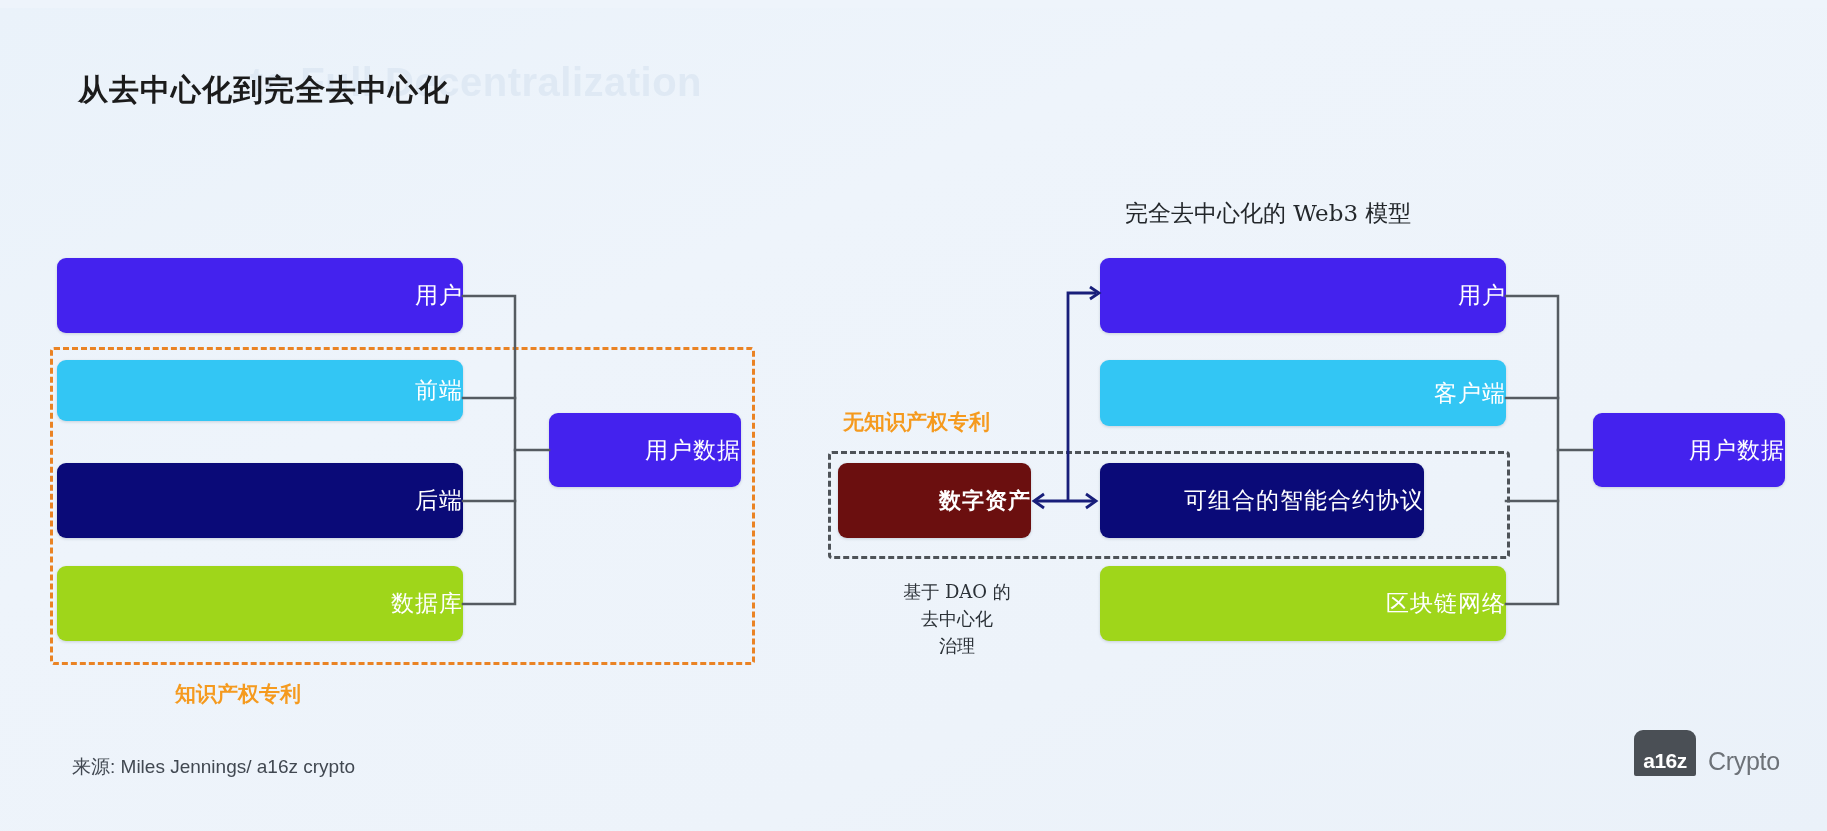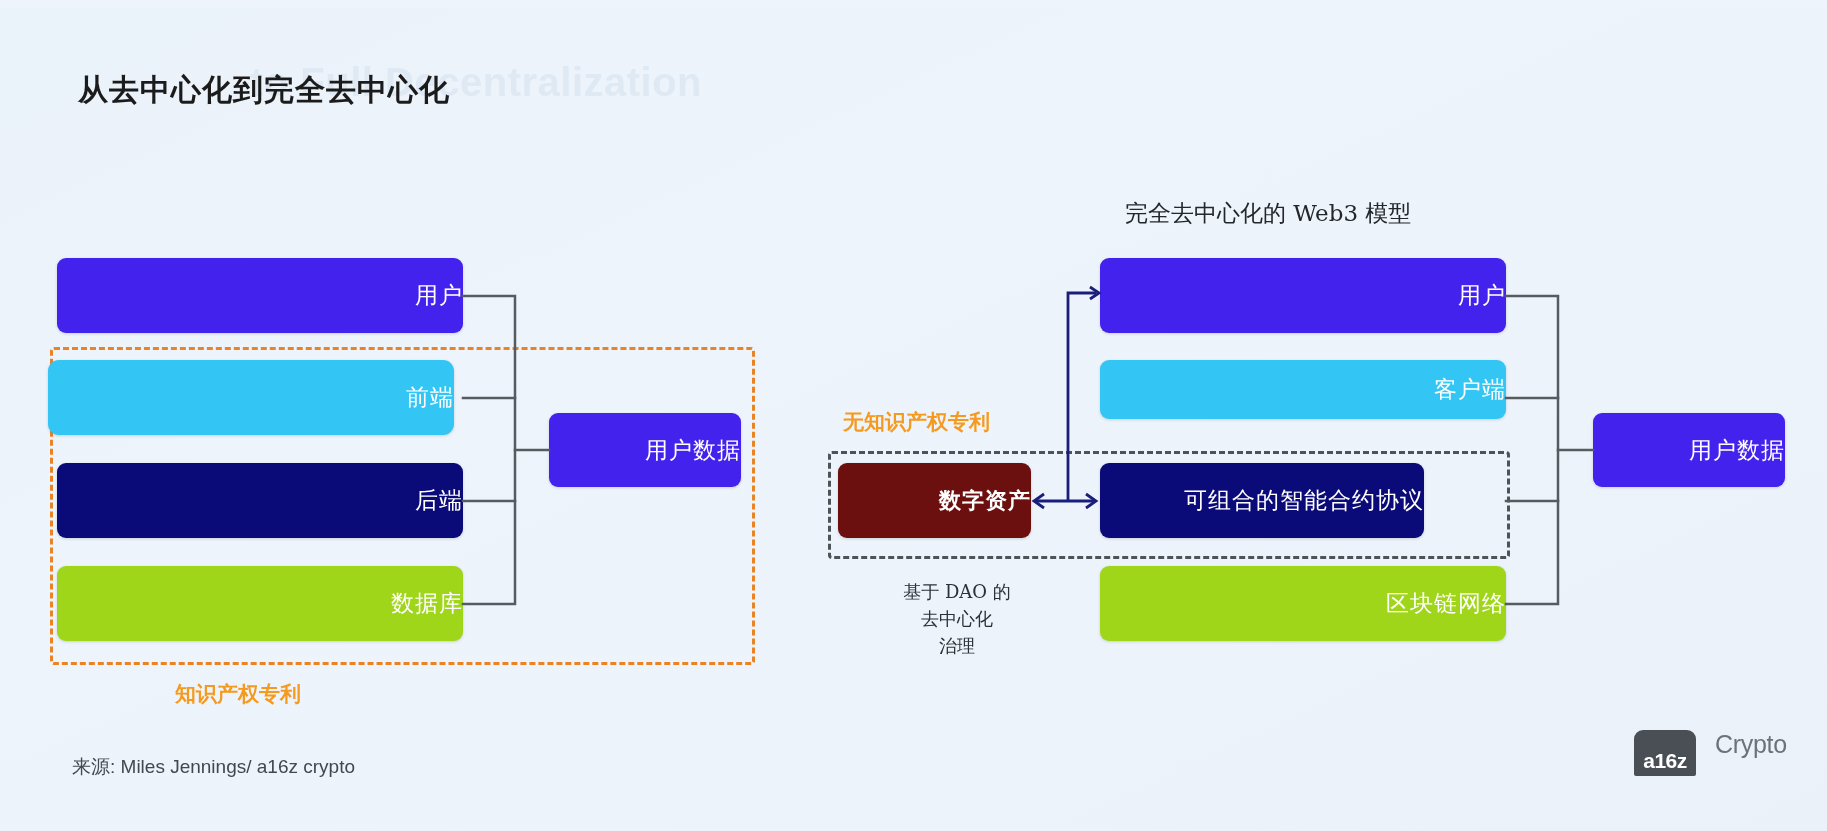--- a/index.html
+++ b/index.html
@@ -116,22 +116,22 @@
     left: 0; top: 0;
     width: 1827px; height: 831px;
     pointer-events: none;
   }
 
   .logo {
     position: absolute;
     left: 1634px;
     top: 722px;
     display: flex;
-    align-items: flex-start;
-    gap: 19px;
+    align-items: flex-end;
+    gap: 12px;
   }
   .logo-mark {
     width: 62px; height: 46px;
     background: #4a4f55;
     border-radius: 9px 9px 2px 2px;
     color: #ffffff;
     font-size: 21px;
     font-weight: 700;
     display: flex;
     align-items: flex-end;
@@ -154,21 +154,21 @@
   <div class="ghost-title">to Full Decentralization</div>
   <div class="slide-title">从去中心化到完全去中心化</div>
 
 
   <div class="dashed-region dashed-orange" style="left:50px; top:339px; width:705px; height:318px;"></div>
 
   <div class="node" style="left:57px; top:250px; width:406px; height:75px; background:#4422ee;">
     <span>用户</span>
   </div>
 
-  <div class="node" style="left:48px; top:352px; width:406px; height:75px; background:#33c6f4;border-radius:11px;">
+  <div class="node" style="left:57px; top:352px; width:406px; height:61px; background:#33c6f4;">
     <span>前端</span>
   </div>
 
   <div class="node" style="left:57px; top:455px; width:406px; height:75px; background:#0a0a78;">
     <span>后端</span>
   </div>
 
   <div class="node" style="left:57px; top:558px; width:406px; height:75px; background:#9fd61a;">
     <span>数据库</span>
   </div>
@@ -180,21 +180,21 @@
   <div class="tag" id="tag-ip">知识产权专利</div>
 
   <div class="col-title" id="right-col-title">完全去中心化的 Web3 模型</div>
 
   <div class="dashed-region dashed-gray" style="left:828px; top:443px; width:682px; height:108px;"></div>
 
   <div class="node" style="left:1100px; top:250px; width:406px; height:75px; background:#4422ee;">
     <span>用户</span>
   </div>
 
-  <div class="node" style="left:1100px; top:352px; width:406px; height:59px; background:#33c6f4;">
+  <div class="node" style="left:1100px; top:352px; width:406px; height:66px; background:#33c6f4;">
     <span>客户端</span>
   </div>
 
   <div class="node" style="left:1100px; top:455px; width:324px; height:75px; background:#0a0a78;">
     <span>可组合的智能合约协议</span>
   </div>
 
   <div class="node" style="left:1100px; top:558px; width:406px; height:75px; background:#9fd61a;">
     <span>区块链网络</span>
   </div>

